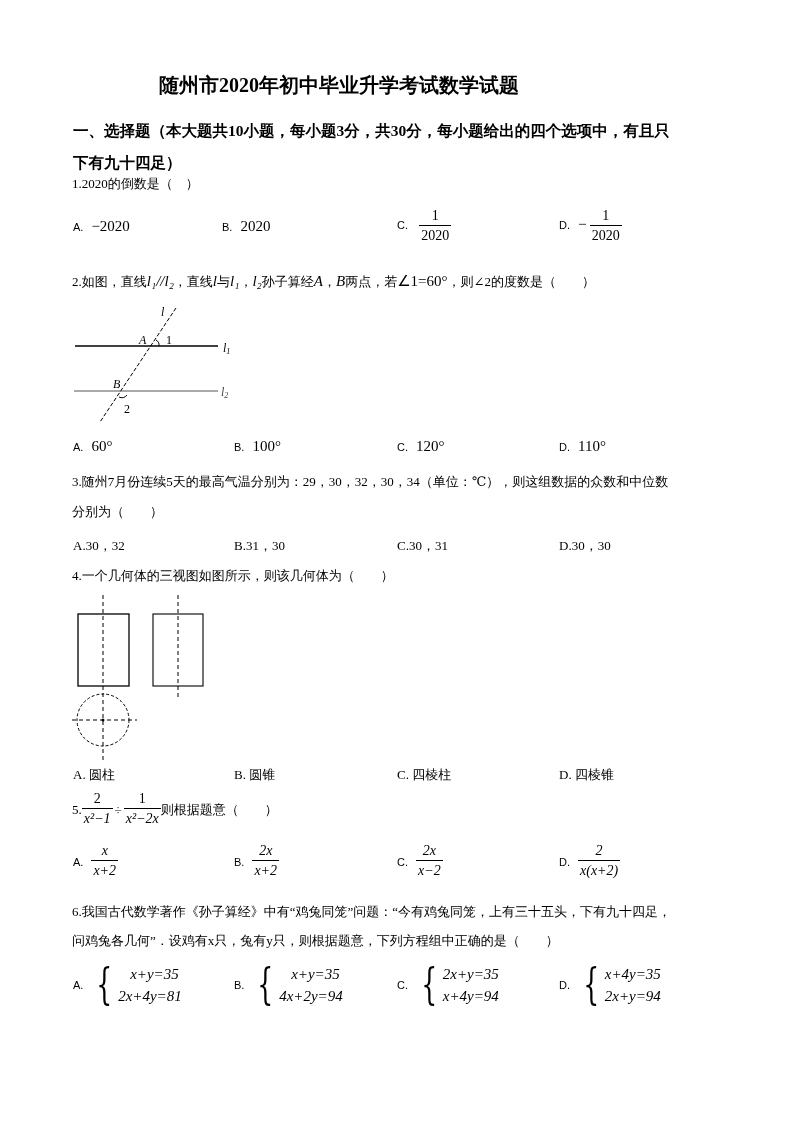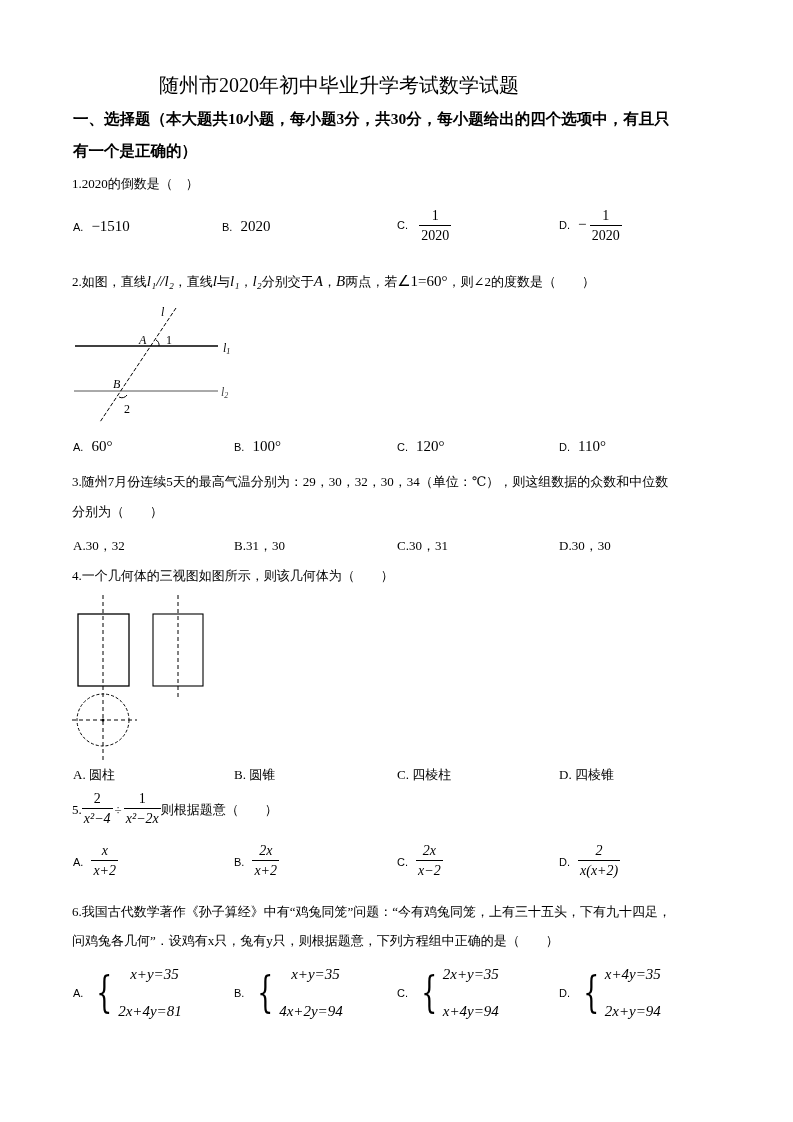--- a/index.html
+++ b/index.html
@@ -1,64 +1,64 @@
 <!DOCTYPE html>
 <html><head>
 <meta charset="utf-8">
 <style>
   html, body { margin: 0; padding: 0; background: #ffffff; }
   body { width: 793px; height: 1122px; position: relative; overflow: hidden;
          font-family: "Liberation Serif", "DejaVu Serif", serif; color: #000; }
   .abs { position: absolute; white-space: nowrap; }
-  .title { left: 0; width: 678px; top: 72px; text-align: center; font-size: 20px; font-weight: normal; }
-  .section { left: 73px; font-size: 15.5px; font-weight: bold; }
+  .title { left: 0; width: 678px; top: 72px; text-align: center; font-size: 20px; font-weight: bold; }
+  .section { left: 73px; font-size: 15.5px; font-weight: bold; margin-top: 12px; }
   .q { left: 72px; font-size: 13px; }
   .opt { font-size: 13px; }
   .lbl { font-family: "Liberation Sans", "DejaVu Sans", sans-serif; font-size: 11px; margin-right: 8px; }
   .math { font-family: "Liberation Serif", serif; font-size: 15px; }
   .it { font-style: italic; }
   .frac { display: inline-flex; flex-direction: column; align-items: center; vertical-align: middle; font-size: 14px; }
   .frac .num { padding: 0 2px; line-height: 18px; }
   .frac .den { border-top: 1px solid #000; padding: 0 2px; line-height: 20px; }
   .sys { display: inline-flex; align-items: center; vertical-align: middle; }
   .brace { font-size: 42px; line-height: 40px; font-family: "DejaVu Serif", serif; transform: scaleX(0.6); margin-right: 0; }
-  .eqs { display: flex; flex-direction: column; font-size: 15px; line-height: 22px; gap: 15px; }
+  .eqs { display: flex; flex-direction: column; font-size: 15px; line-height: 22px; }
 </style>
 </head>
 <body>
 
 <div class="abs title">随州市2020年初中毕业升学考试数学试题</div>
 
 <div class="abs section" style="top:109px">一、选择题（本大题共10小题，每小题3分，共30分，每小题给出的四个选项中，有且只</div>
-<div class="abs section" style="top:141px">有一个是正确的）</div>
+<div class="abs section" style="top:141px">下有九十四足）</div>
 
 <div class="abs q" style="top:175px">1.2020的倒数是（　）</div>
 <div class="abs opt" style="left:73px; top:218px">
-  <span class="lbl">A.</span><span class="math">−1510</span>
+  <span class="lbl">A.</span><span class="math">−2020</span>
 </div>
 <div class="abs opt" style="left:222px; top:218px">
   <span class="lbl">B.</span><span class="math">2020</span>
 </div>
 <div class="abs opt" style="left:397px; top:207px">
   <span class="lbl">C.</span>
   <span class="frac">
       <span class="num">1</span>
       <span class="den">2020</span>
     </span>
 </div>
 <div class="abs opt" style="left:559px; top:207px">
   <span class="lbl">D.</span><span class="math">−</span>
   <span class="frac">
       <span class="num">1</span>
       <span class="den">2020</span>
     </span>
 </div>
 
 <div class="abs q" style="top:272px">
-  <span>2.如图，直线</span><span class="it math">l₁//l₂</span><span>，直线</span><span class="it math">l</span><span>与</span><span class="it math">l₁</span><span>，</span><span class="it math">l₂</span><span>分别交于</span><span class="it math">A</span><span>，</span><span class="it math">B</span><span>两点，若</span><span class="math">∠1=60°</span><span>，则∠2的度数是（　　）</span>
+  <span>2.如图，直线</span><span class="it math">l₁//l₂</span><span>，直线</span><span class="it math">l</span><span>与</span><span class="it math">l₁</span><span>，</span><span class="it math">l₂</span><span>孙子算经</span><span class="it math">A</span><span>，</span><span class="it math">B</span><span>两点，若</span><span class="math">∠1=60°</span><span>，则∠2的度数是（　　）</span>
 </div>
 
 <svg class="abs" style="left:60px; top:300px" width="200" height="130">
   <line x1="15" y1="46" x2="158" y2="46" stroke="#000" stroke-width="1.3"></line>
   <line x1="14" y1="91" x2="158" y2="91" stroke="#555" stroke-width="1"></line>
   <line x1="116" y1="8" x2="40" y2="122" stroke="#000" stroke-width="1" stroke-dasharray="4,2"></line>
   <path d="M96 40 A 6 6 0 0 1 99 46" fill="none" stroke="#000" stroke-width="1"></path>
   <path d="M67 95 A 6 6 0 0 1 59 97" fill="none" stroke="#000" stroke-width="1"></path>
   <text x="101" y="16" font-size="12" font-style="italic" font-family="Liberation Serif, serif">l</text>
   <text x="79" y="44" font-size="12" font-style="italic" font-family="Liberation Serif, serif">A</text>
@@ -93,21 +93,21 @@
 </svg>
 <div class="abs opt" style="left:73px; top:766px"><span>A.</span> <span>圆柱</span></div>
 <div class="abs opt" style="left:234px; top:766px"><span>B.</span> <span>圆锥</span></div>
 <div class="abs opt" style="left:397px; top:766px"><span>C.</span> <span>四棱柱</span></div>
 <div class="abs opt" style="left:559px; top:766px"><span>D.</span> <span>四棱锥</span></div>
 
 <div class="abs q" style="top:790px; display:flex; align-items:center">
   <span>5.</span>
   <span class="frac">
       <span class="num">2</span>
-      <span class="den it">x²−4</span>
+      <span class="den it">x²−1</span>
     </span>
   <span style="margin:0 2px">÷</span>
   <span class="frac">
       <span class="num">1</span>
       <span class="den it">x²−2x</span>
     </span>
   <span>则根据题意（　　）</span>
 </div>
 <div class="abs opt" style="left:73px; top:842px; display:flex; align-items:center">
     <span class="lbl">A.</span>

